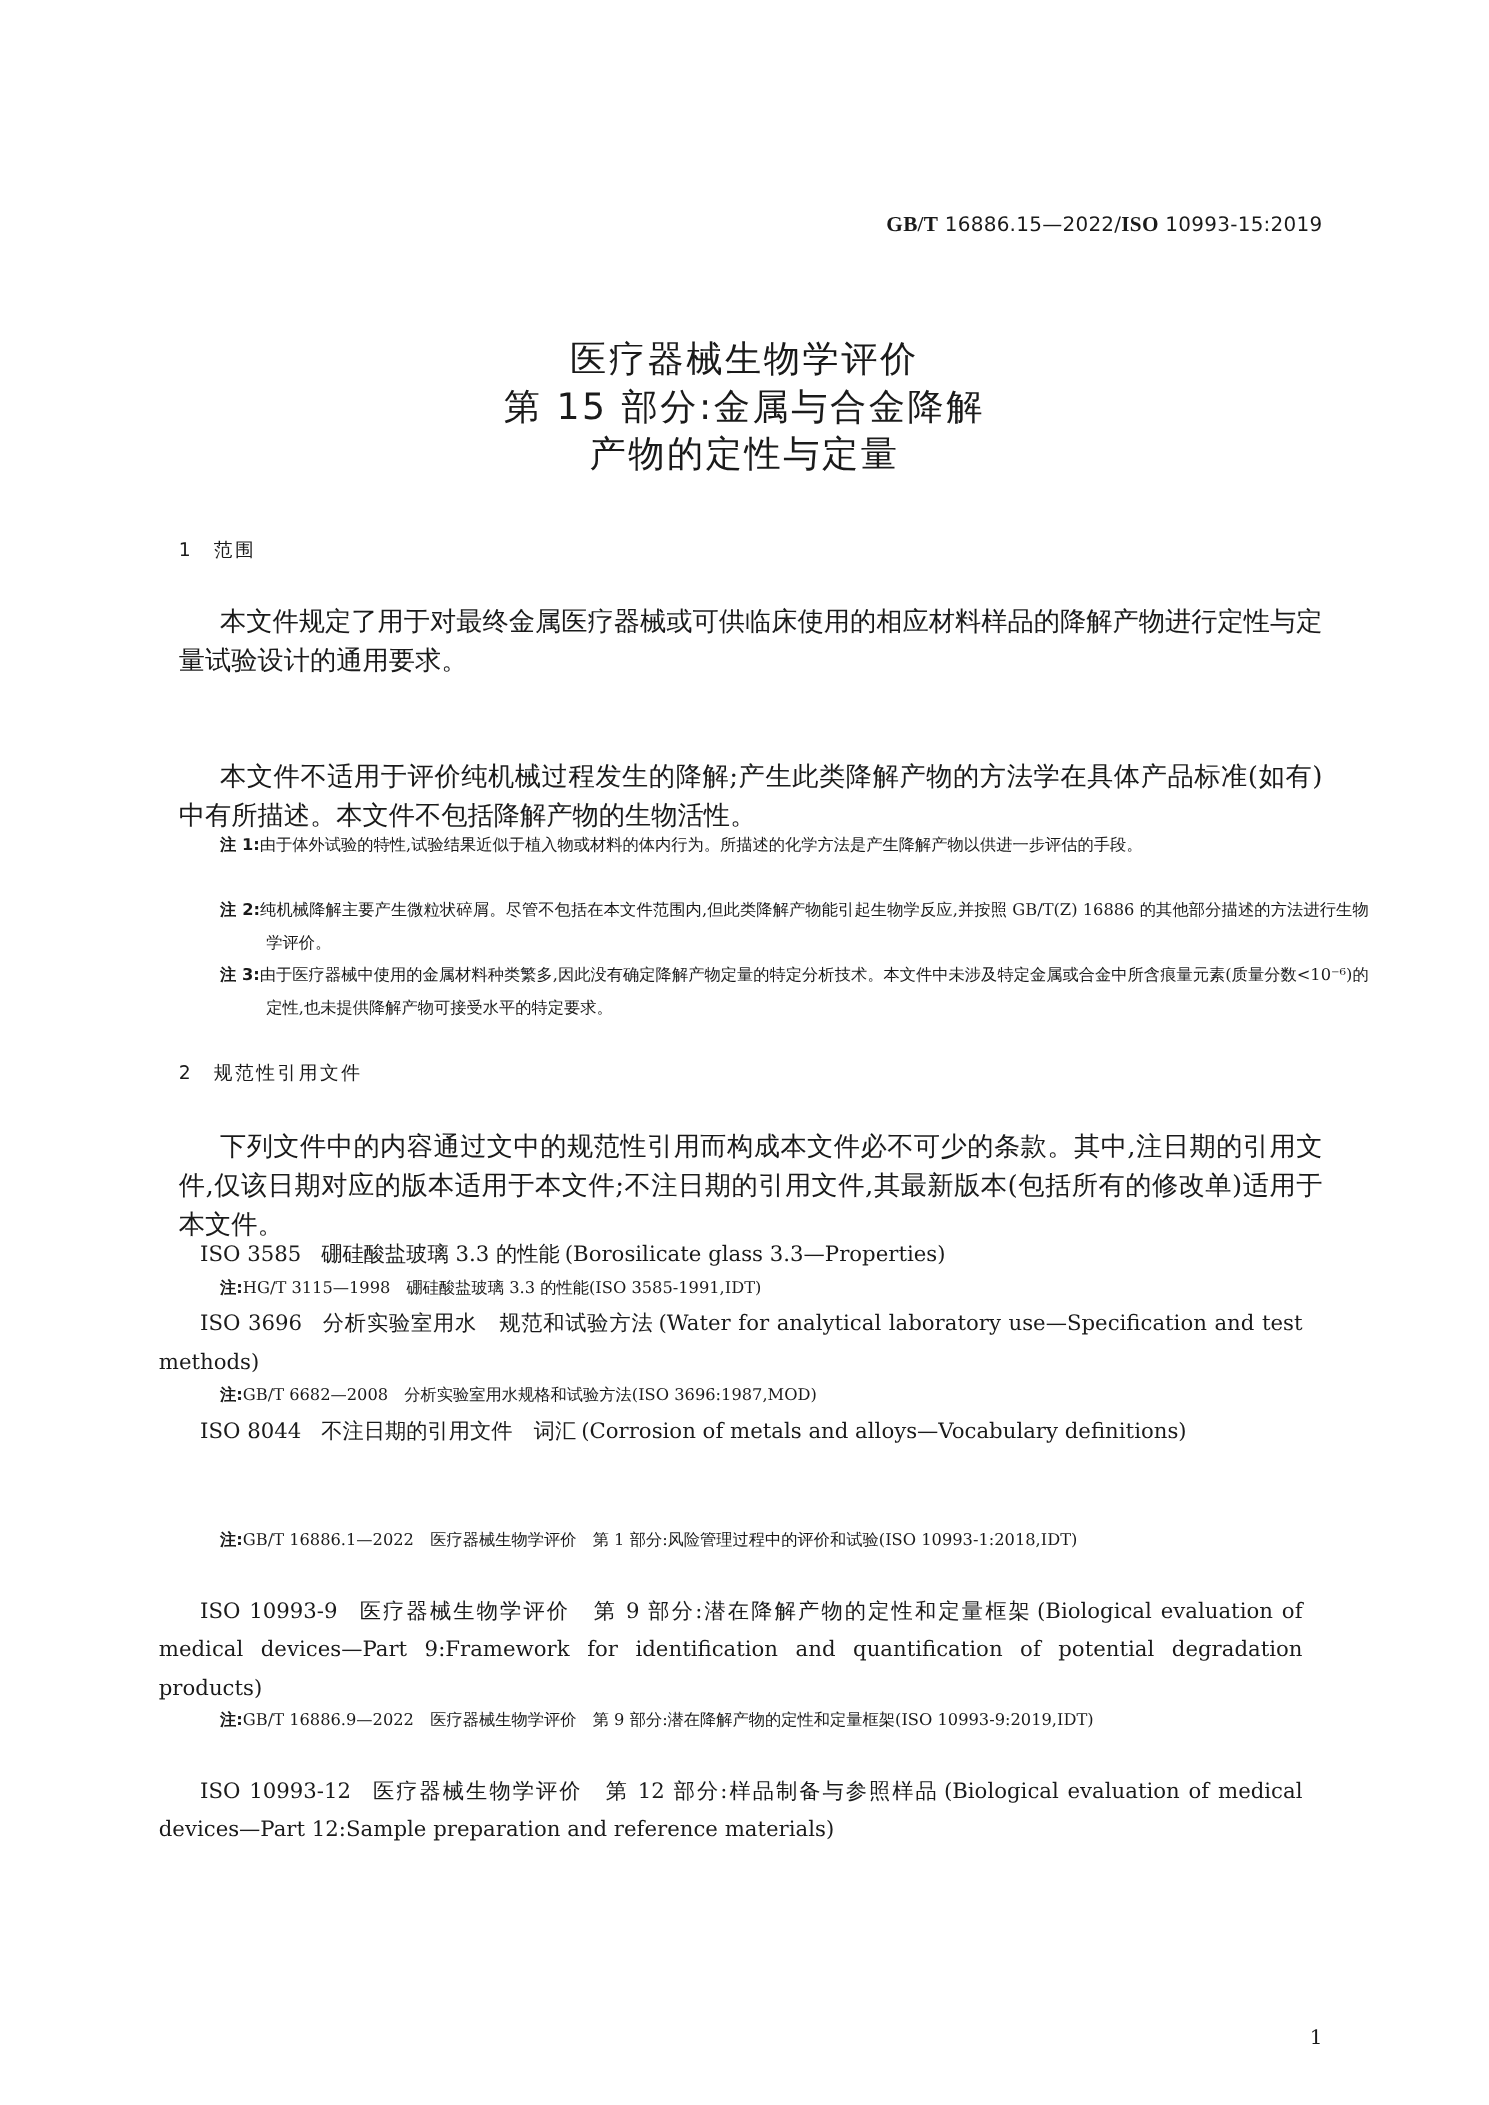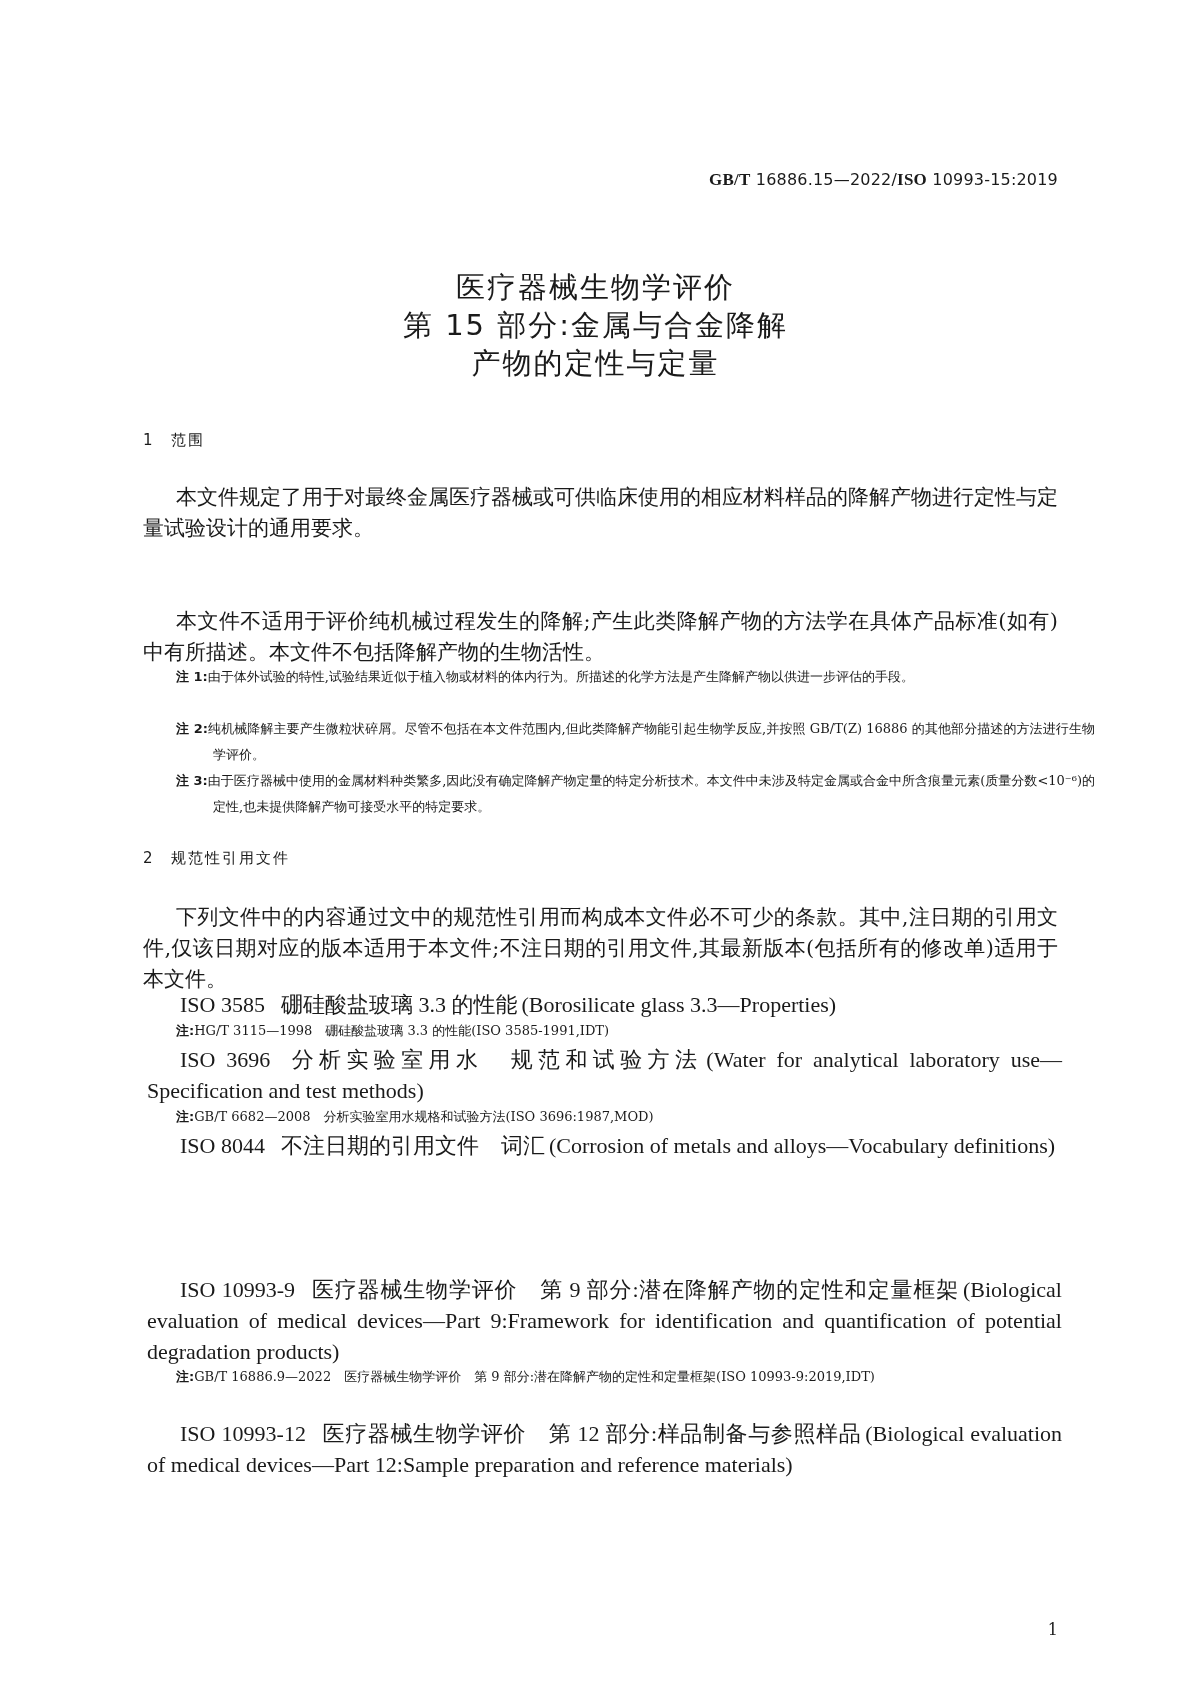--- a/index.html
+++ b/index.html
@@ -14,22 +14,22 @@
   .title-line { display: block; }
   .heading { position: absolute; left: 143px; font-family: "DejaVu Sans", "Liberation Sans", sans-serif;
              font-size: 15px; white-space: nowrap; }
   .heading .num { display: inline-block; width: 28px; }
   .heading .txt { letter-spacing: 2px; }
   .para { position: absolute; left: 143px; width: 915px; font-size: 21px; line-height: 31px;
           text-indent: 33px; text-align: justify; }
   .note { position: absolute; left: 176px; width: 882px; font-size: 13px; line-height: 26px;
           padding-left: 37px; text-indent: -37px; text-align: justify; }
   .note .lbl { font-family: "DejaVu Sans", "Liberation Sans", sans-serif; font-weight: bold; }
-  .ref { position: absolute; left: 147px; width: 915px; font-size: 22px; line-height: 31px;
-         text-indent: 33px; text-align: justify; font-family: Liberation Serif, serif; }
+  .ref { position: absolute; left: 127px; width: 915px; font-size: 17px; line-height: 31px;
+         text-indent: 33px; text-align: justify; }
   .ref .code { margin-right: 16px; }
   .ref .cn { margin-right: 4px; }
   .refnote { position: absolute; left: 176px; width: 882px; font-size: 13px; line-height: 26px;
              padding-left: 37px; text-indent: -37px; }
   .refnote .lbl { font-family: "DejaVu Sans", "Liberation Sans", sans-serif; font-weight: bold; }
   .page-num { position: absolute; top: 1590px; right: 133px; font-size: 16px; }
 </style>
 </head>
 <body>
 
@@ -79,20 +79,23 @@
     <span class="code">ISO 3696</span><span class="cn">分析实验室用水　规范和试验方法</span><span>(Water for analytical laboratory use—Specification and test methods)</span>
   </div>
   <div class="refnote" style="top:1074px;">
     <span class="lbl">注:</span><span>GB/T 6682—2008　分析实验室用水规格和试验方法(ISO 3696:1987,MOD)</span>
   </div>
 
   <div class="ref" style="top:1100px;">
     <span class="code">ISO 8044</span><span class="cn">不注日期的引用文件　词汇</span><span>(Corrosion of metals and alloys—Vocabulary definitions)</span>
   </div>
 
+  <div class="refnote" style="top:1190px;">
+    <span class="lbl">注:</span><span>GB/T 16886.1—2022　医疗器械生物学评价　第 1 部分:风险管理过程中的评价和试验(ISO 10993-1:2018,IDT)</span>
+  </div>
 
   <div class="ref" style="top:1244px;">
     <span class="code">ISO 10993-9</span><span class="cn">医疗器械生物学评价　第 9 部分:潜在降解产物的定性和定量框架</span><span>(Biological evaluation of medical devices—Part 9:Framework for identification and quantification of potential degradation products)</span>
   </div>
   <div class="refnote" style="top:1334px;">
     <span class="lbl">注:</span><span>GB/T 16886.9—2022　医疗器械生物学评价　第 9 部分:潜在降解产物的定性和定量框架(ISO 10993-9:2019,IDT)</span>
   </div>
 
   <div class="ref" style="top:1388px;">
     <span class="code">ISO 10993-12</span><span class="cn">医疗器械生物学评价　第 12 部分:样品制备与参照样品</span><span>(Biological evaluation of medical devices—Part 12:Sample preparation and reference materials)</span>

